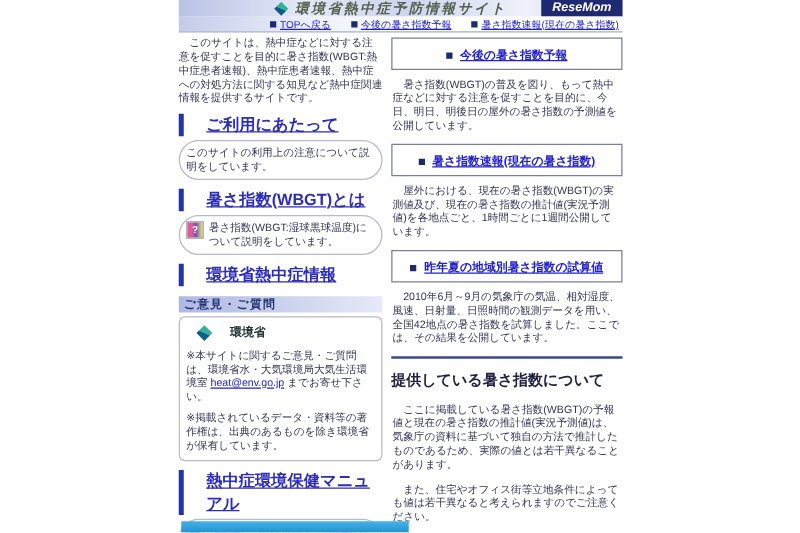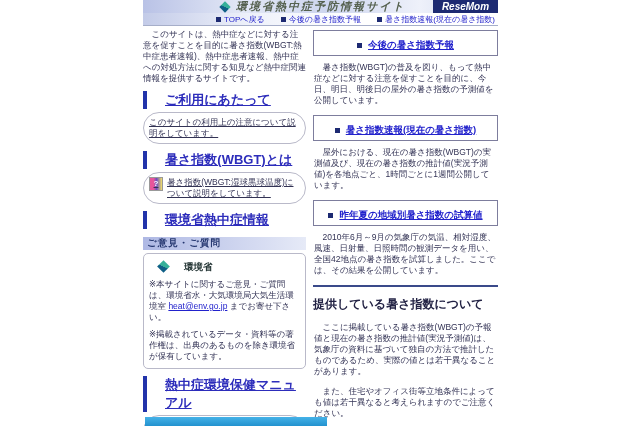--- a/index.html
+++ b/index.html
@@ -9,31 +9,31 @@
 
   
   .banner{position:relative;height:13px;background:linear-gradient(90deg,#b9c2e6 0%,#e3e8f6 28%,#cdd5ee 52%,#eef1fa 78%,#c9d2ec 100%);display:flex;align-items:center;}
   .banner-inner{display:flex;align-items:center;margin-left:78px;}
   .diamond{width:8px;height:8px;background:linear-gradient(160deg,#35b09a 50%,#0f5f86 52%);transform:rotate(45deg);margin-right:7px;}
   .site-title{font-size:11px;font-weight:bold;color:#55614f;letter-spacing:2px;white-space:nowrap;font-style:italic;}
   .resemom{position:absolute;right:0;top:0;height:13px;width:65px;background:#1d2a72;color:#fff;font-size:10px;font-weight:bold;font-style:italic;display:flex;align-items:center;justify-content:center;}
 
   
   .navbar{height:12px;background:linear-gradient(90deg,#c3cbe8 0%,#eef1fa 30%,#ffffff 60%);border-bottom:1px solid #a6aec9;display:flex;align-items:center;justify-content:flex-end;gap:16px;font-size:8px;padding-right:3px;}
-  .nav-item{color:#2222cc;display:inline-flex;align-items:center;gap:3px;cursor:pointer;white-space:nowrap;}
+  .nav-item{color:#2222cc;text-decoration:underline;display:inline-flex;align-items:center;gap:3px;cursor:pointer;white-space:nowrap;}
   .sq{width:5px;height:5px;background:#1d2a72;display:inline-block;flex:0 0 auto;}
 
   .cols{position:relative;}
   .leftcol{position:absolute;left:0;top:1px;width:163px;}
   .rightcol{position:absolute;left:170px;top:4px;width:185px;}
 
   
   .intro{font-size:8.5px;color:#333355;line-height:11px;margin:2px 0 3px;}
   .sec-title{font-size:13px;font-weight:bold;color:#2d2dbb;text-decoration:underline;border-left:4px solid #2233aa;padding-left:18px;margin:7px 0 3px;cursor:pointer;}
-  .box{border:1px solid #b9b9c9;border-radius:16px;padding:4px 5px;font-size:8.5px;color:#333355;line-height:11px;background:#fff;text-decoration:underline;}
+  .box{border:1px solid #b9b9c9;border-radius:16px;padding:4px 5px;font-size:8.5px;color:#333355;line-height:11px;background:#fff;}
   .icon-row{display:flex;gap:4px;align-items:flex-start;}
   .wbgt-icon{flex:0 0 auto;width:12px;height:12px;border:1px solid #999;background:linear-gradient(90deg,#e8559a 30%,#6a4fc0 55%,#f2e268);color:#fff;font-size:8px;font-weight:bold;text-align:center;line-height:12px;}
   .netsu-icon{flex:0 0 auto;width:12px;height:12px;border:1px solid #4466bb;background:#eef2ff;color:#223;font-size:8px;font-weight:bold;text-align:center;line-height:12px;}
   .fb-bar{margin-top:8px;height:13px;background:linear-gradient(90deg,#aeb8e4,#e6eaf7);color:#23356e;font-size:9.5px;font-weight:bold;display:flex;align-items:center;padding-left:4px;letter-spacing:1px;}
   .fb-box{border:1px solid #b9b9c9;border-radius:5px;padding:5px 5px 6px;margin-top:3px;font-size:8.5px;color:#333355;line-height:11px;}
   .moe-logo{display:flex;align-items:center;gap:16px;margin:2px 0 7px 10px;font-size:9.5px;font-weight:bold;color:#223333;}
   .moe-diamond{width:9px;height:9px;background:linear-gradient(160deg,#35b09a 50%,#0f5f86 52%);transform:rotate(45deg);flex:0 0 auto;}
   .email{color:#2222cc;text-decoration:underline;cursor:pointer;}
   .fb-note{margin:0 0 6px;}
   .fb-note:last-child{margin-bottom:0;}

